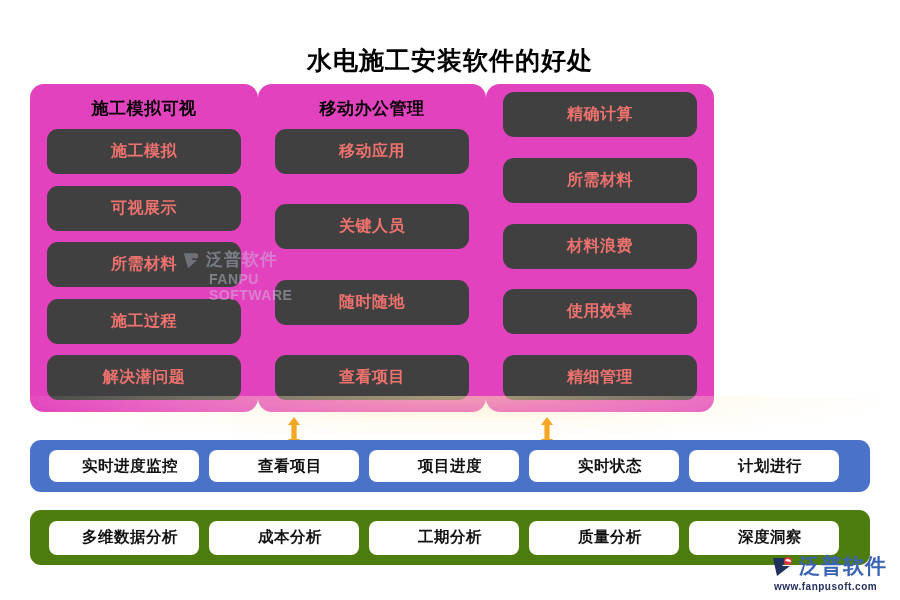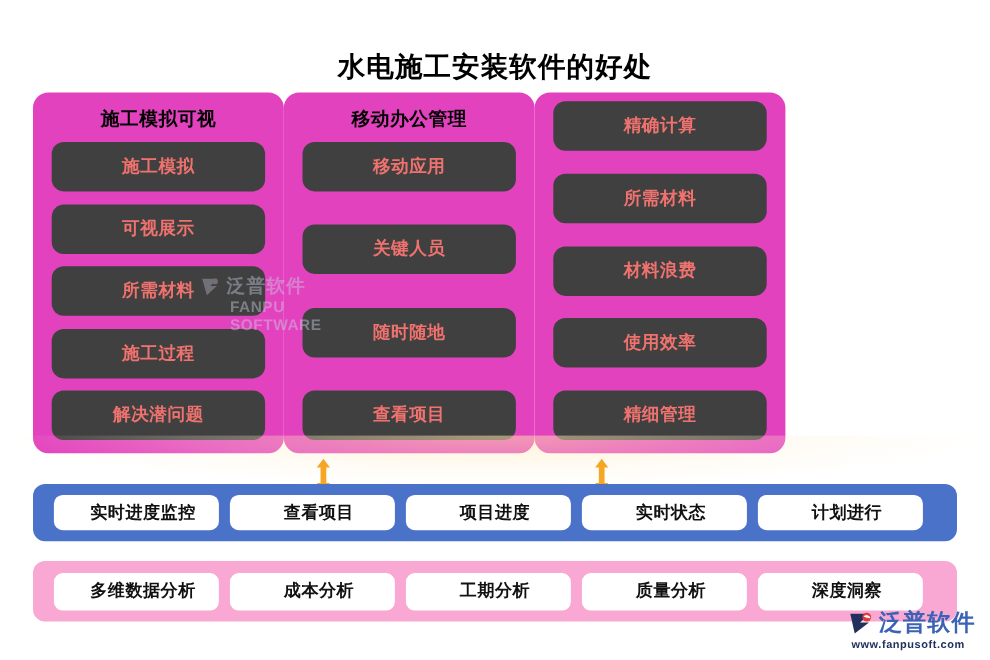--- a/index.html
+++ b/index.html
@@ -109,21 +109,21 @@
     padding: 0 19px;
   }
   .blue-bar.row1 {
     top: 440px;
     height: 52px;
     background: #4A72C8;
   }
   .blue-bar.row2 {
     top: 510px;
     height: 55px;
-    background: #f9a8d4;
+    background: #4d7c0f;
   }
   .pill {
     background: #ffffff;
     border-radius: 8px;
     height: 32px;
     flex: 1;
     margin: 0 5px;
     display: flex;
     align-items: center;
     justify-content: center;

